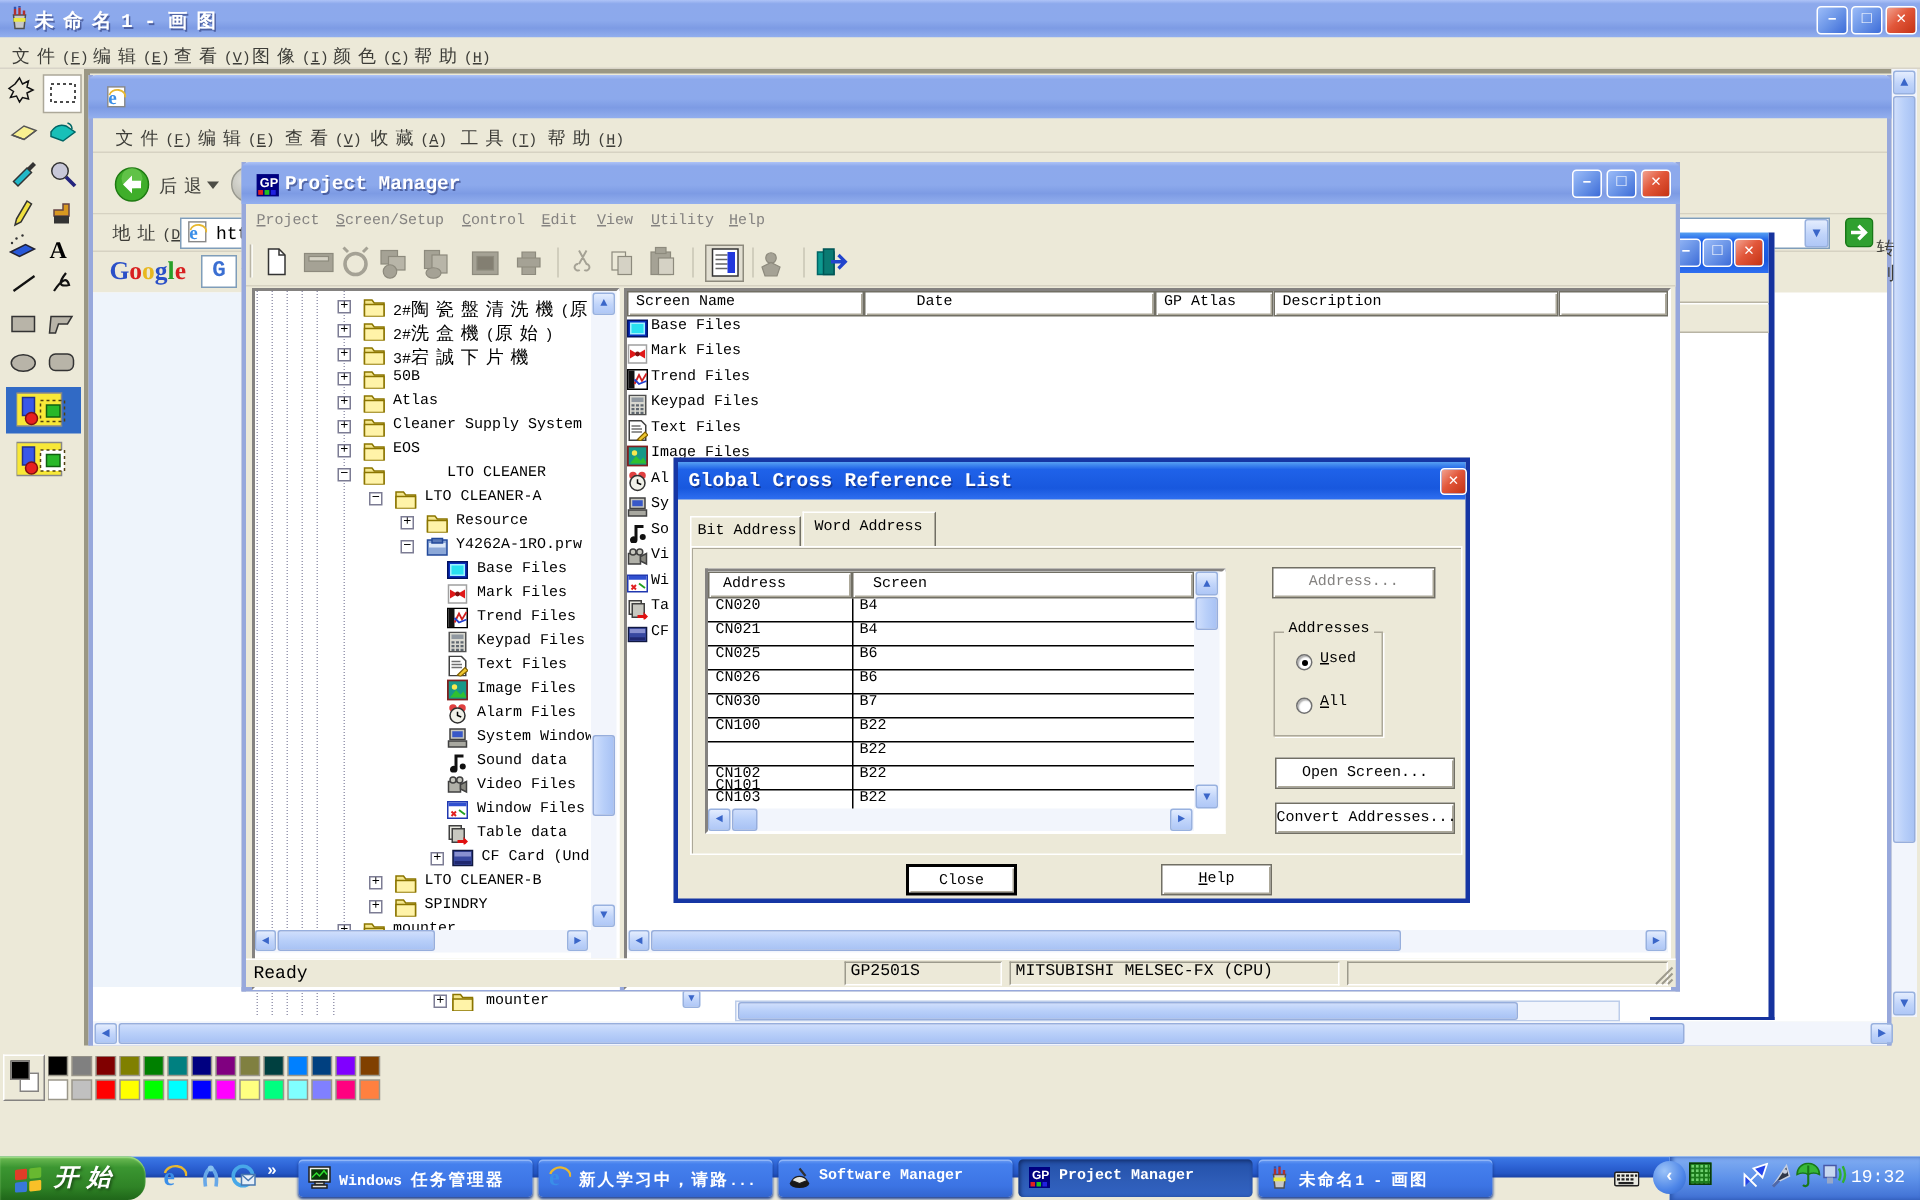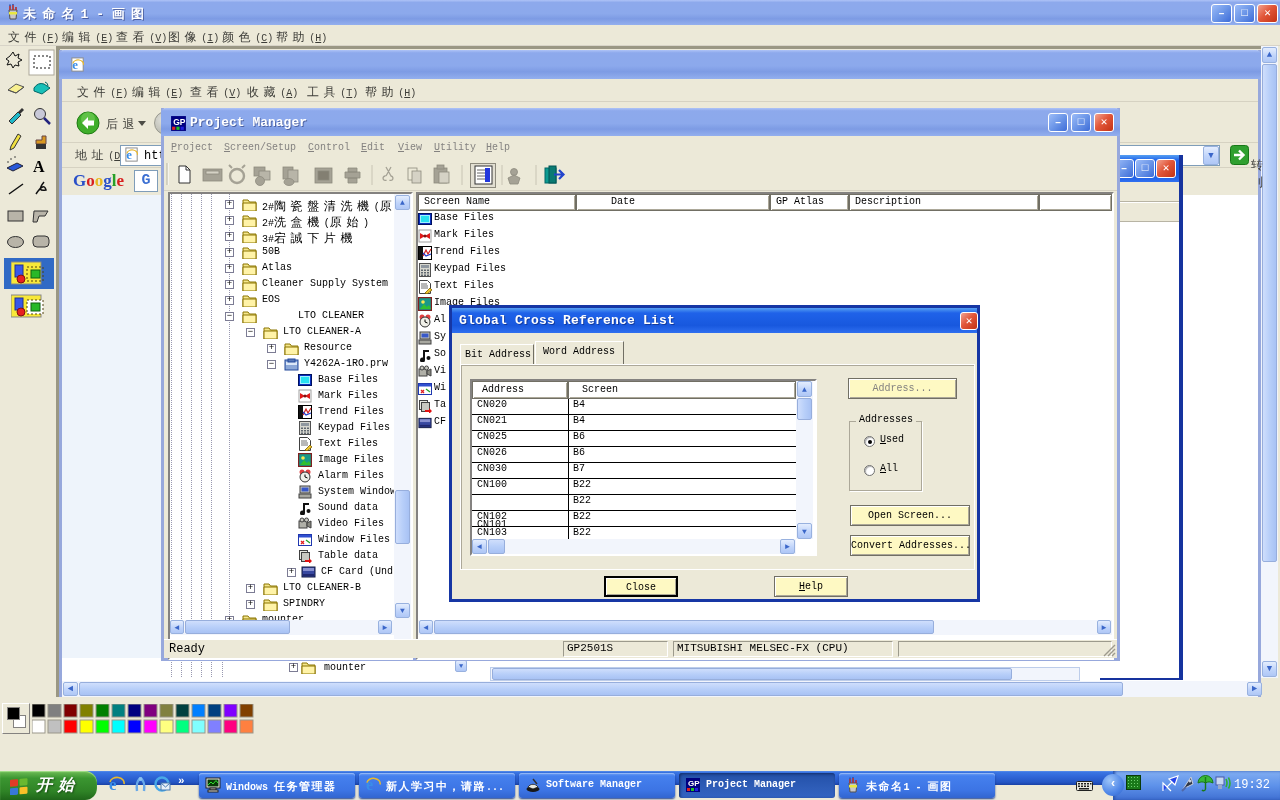--- a/index.html
+++ b/index.html
@@ -14,21 +14,21 @@
   .tb-active   { background:linear-gradient(to bottom,#56A0F2 0%,#1F62E9 20%,#1858DE 70%,#2F6FF0 100%); }
   .wtitle { color:#fff; font-weight:bold; font-size:13px; letter-spacing:0; white-space:nowrap; text-shadow:1px 1px 0 rgba(10,20,80,0.45); }
   
   .capbtn { position:absolute; width:21px; height:19px; border-radius:3px; border:1px solid #fff;
             background:linear-gradient(135deg,#9CBCF8 0%,#6C96E8 50%,#3D6CD8 100%); color:#fff;
             text-align:center; line-height:17px; font-size:11px; font-weight:bold; }
   .capbtn.red { background:linear-gradient(135deg,#F2A391 0%,#E2573A 45%,#C43214 100%); }
   .sunken { border:1px solid; border-color:#9C9A8C #fff #fff #9C9A8C; }
   .sunken2 { border:2px solid; border-color:#848280 #fff #fff #848280; }
   .raised { border:1px solid; border-color:#fff #716F64 #716F64 #fff; }
-  .btn3d { background:#fef9c3; border:1px solid #716F64; box-shadow:inset 1px 1px 0 #fff, inset -1px -1px 0 #ACA899; }
+  .btn3d { background:#ffffff; border:1px solid #716F64; box-shadow:inset 1px 1px 0 #fff, inset -1px -1px 0 #ACA899; }
   .xpscroll-v { background:#F2F5FC; }
   .xpscroll-h { background:#F2F5FC; }
   .xpthumb { background:linear-gradient(to right,#CFDEFC,#B8CFF9 50%,#A8C2F4); border:1px solid #97AEDC; border-radius:2px; }
   .xpthumb-h { background:linear-gradient(to bottom,#CFDEFC,#B8CFF9 50%,#A8C2F4); border:1px solid #97AEDC; border-radius:2px; }
   .xparrow { background:linear-gradient(to bottom,#E4EDFE,#C0D4FA 55%,#AFC7F6); border:1px solid #98B1DF; border-radius:2px;
              color:#3A66C9; text-align:center; font-weight:bold; }
   .menu-cn { color:#3d3d38; font-size:10px; letter-spacing:0; }
   .gtext { color:#848280; }
   svg { display:block; }
   .taskbtn { background:linear-gradient(to bottom,#71A1F4 0%,#4580EE 12%,#3C74E4 70%,#3265CF 100%);

